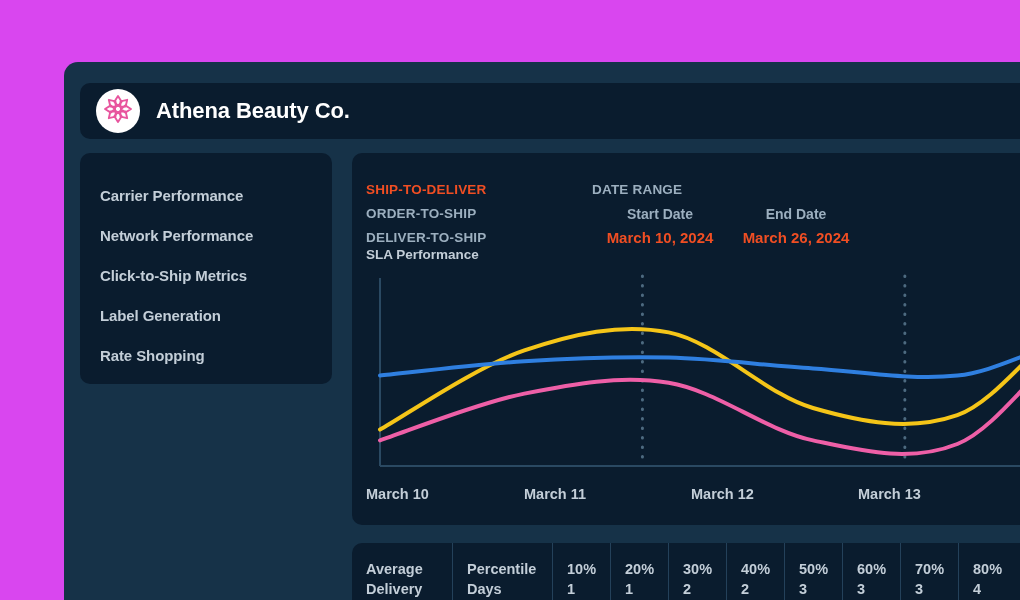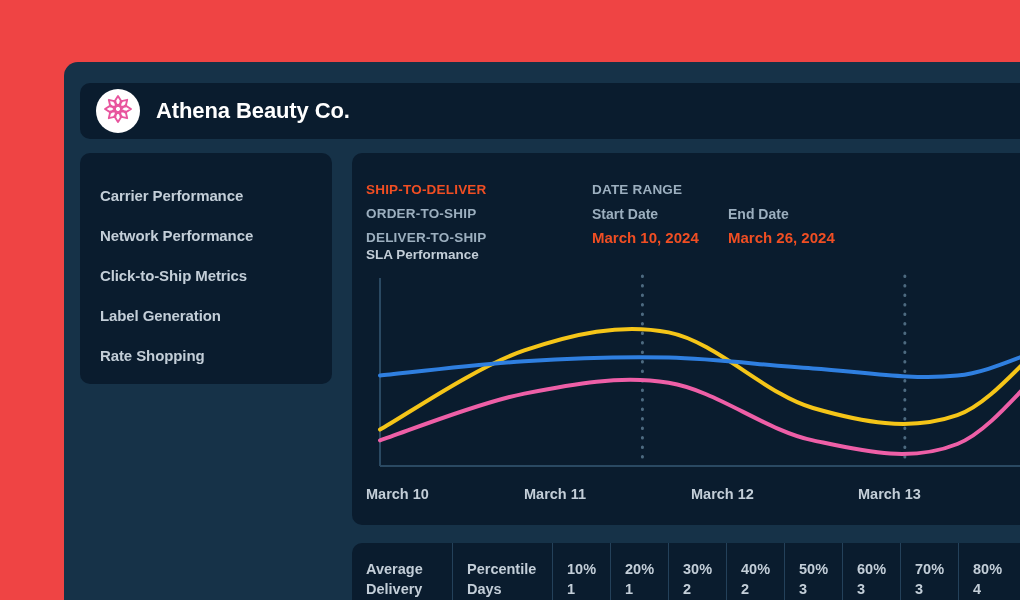--- a/index.html
+++ b/index.html
@@ -9,21 +9,21 @@
     height: 600px;
     overflow: hidden;
     background: #000000;
     font-family: "Liberation Sans", sans-serif;
   }
 
   #screen {
     position: relative;
     width: 1020px;
     height: 600px;
-    background: #ef4444;
+    background: #d946ef;
   }
 
   
   .app-window {
     position: absolute;
     left: 64px;
     top: 62px;
     width: 1010px;          
     height: 560px;
     background: #163248;
@@ -133,21 +133,21 @@
     font-size: 13.5px;
     font-weight: bold;
     letter-spacing: 0.2px;
     line-height: 24px;
     white-space: nowrap;
     cursor: pointer;
   }
   .fmode.active { color: #F04E23; }
 
   .date-row { display: flex; gap: 0; }
-  .date-col { width: 136px; }
+  .date-col { width: 136px; text-align: center; }
   .date-head {
     color: #9CAFBF;
     font-size: 14px;
     font-weight: bold;
     line-height: 24px;
     white-space: nowrap;
   }
   .date-val {
     color: #F04E23;
     font-size: 15px;

